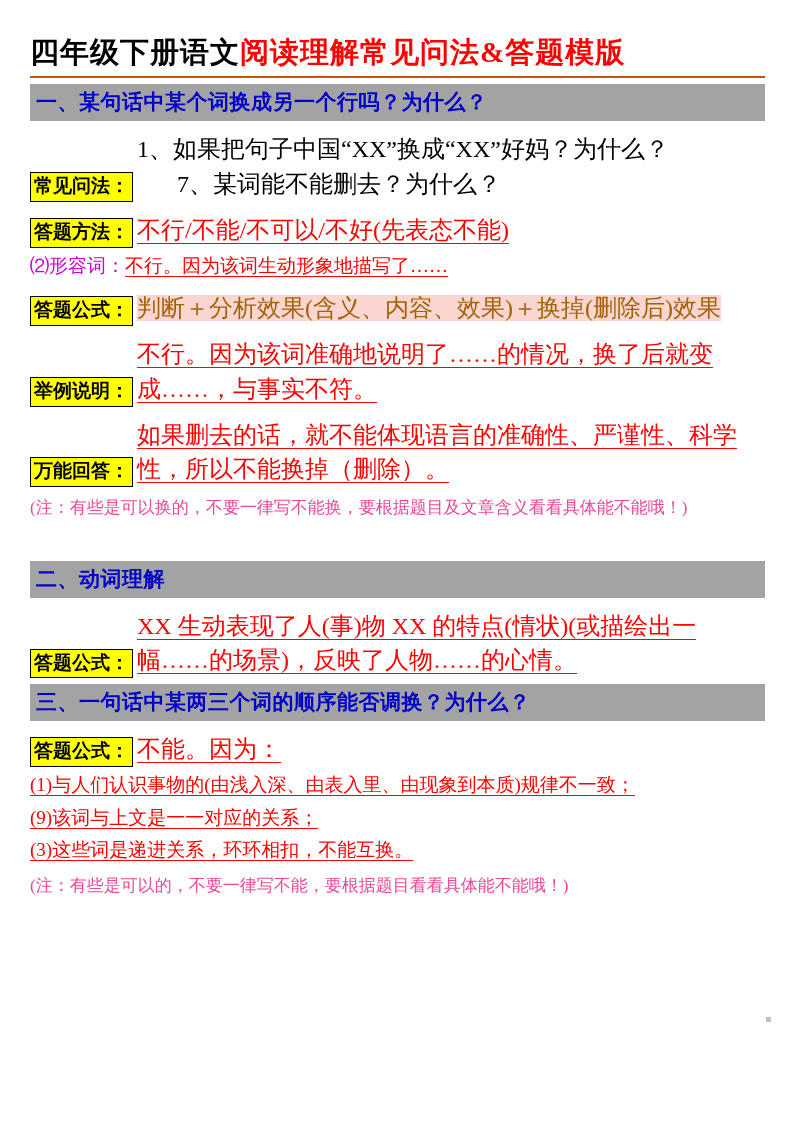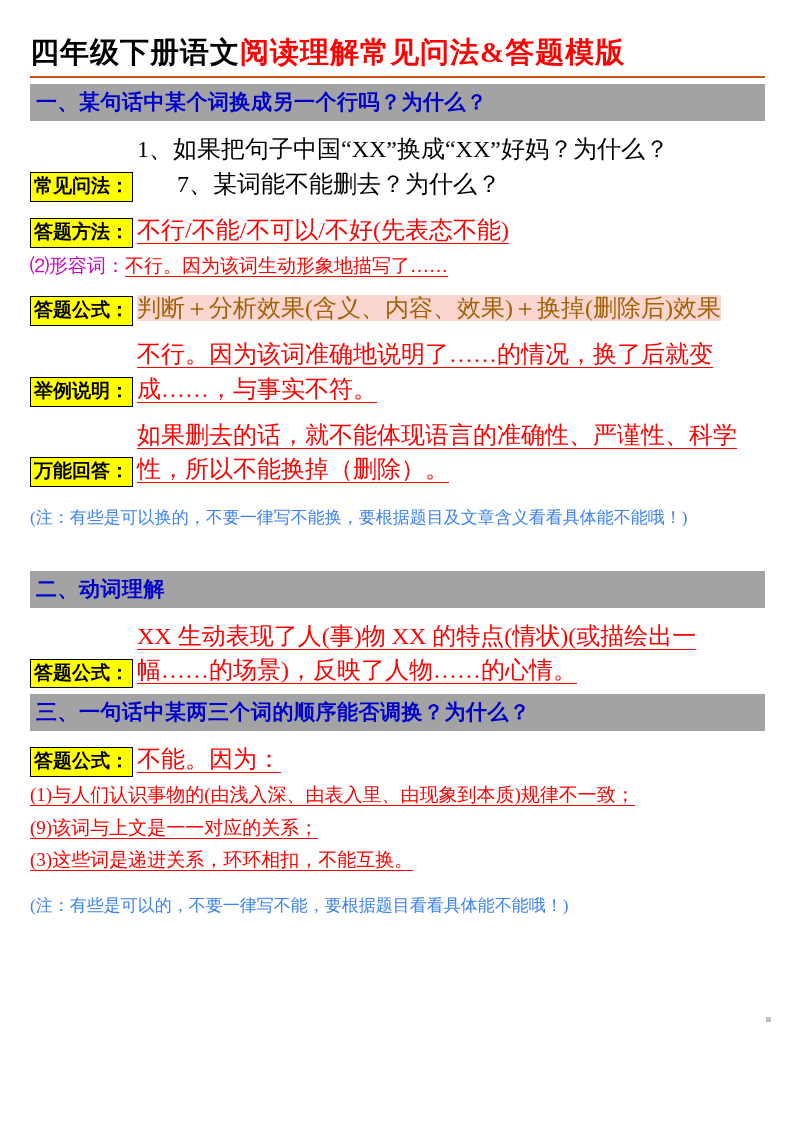--- a/index.html
+++ b/index.html
@@ -91,23 +91,23 @@
   .line {
     font-size: 19px;
     line-height: 1.5;
     color: #ff0000;
     margin-top: 4px;
   }
   .line .lbl { color: #cc00cc; }
 
   .note {
     font-size: 17px;
-    color: #3b82f6;
+    color: #ec4899;
     line-height: 1.5;
-    margin-top: 18px;
+    margin-top: 8px;
   }
 
   .formula-row .row-body {
     color: #a16207;
   }
   .highlight-pink {
     background: #fbd6d1;
     display: inline;
   }
 

